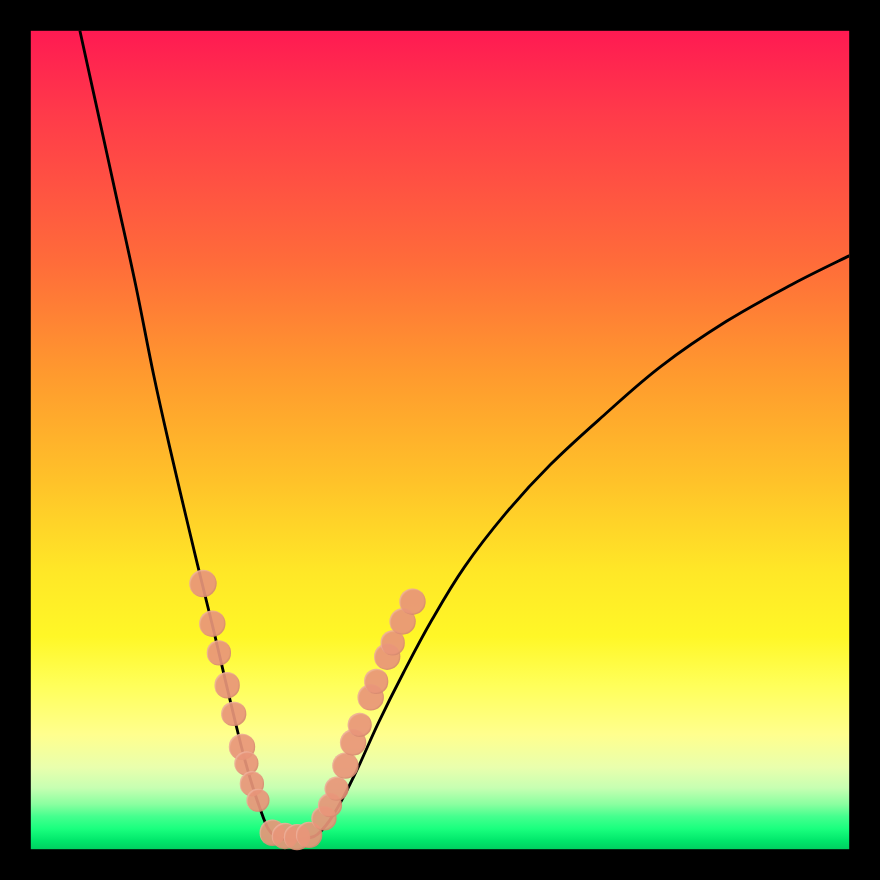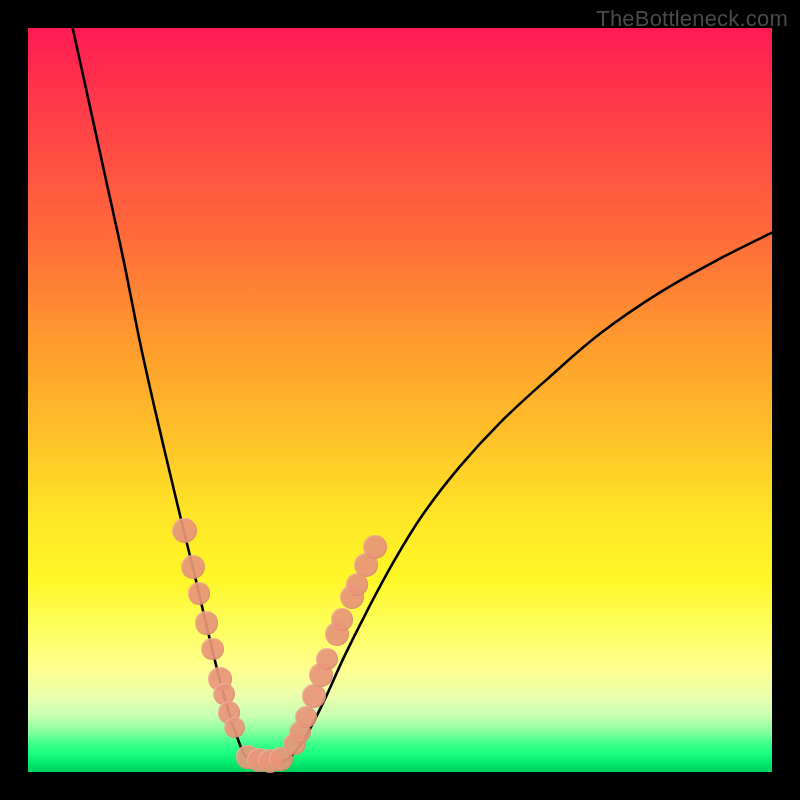--- a/index.html
+++ b/index.html
@@ -103,14 +103,13 @@
         <div class="blob" style="width: 23.808px; height: 23.808px; left: 281.232px; top: 635.376px; background: rgb(233, 150, 122);"></div>
         <div class="blob" style="width: 22.32px; height: 22.32px; left: 287.928px; top: 619.752px; background: rgb(233, 150, 122);"></div>
         <div class="blob" style="width: 23.808px; height: 23.808px; left: 296.856px; top: 594.456px; background: rgb(233, 150, 122);"></div>
         <div class="blob" style="width: 22.32px; height: 22.32px; left: 302.808px; top: 580.32px; background: rgb(233, 150, 122);"></div>
         <div class="blob" style="width: 23.808px; height: 23.808px; left: 311.736px; top: 557.256px; background: rgb(233, 150, 122);"></div>
         <div class="blob" style="width: 22.32px; height: 22.32px; left: 317.688px; top: 545.352px; background: rgb(233, 150, 122);"></div>
         <div class="blob" style="width: 23.808px; height: 23.808px; left: 325.872px; top: 525.264px; background: rgb(233, 150, 122);"></div>
         <div class="blob" style="width: 23.808px; height: 23.808px; left: 334.8px; top: 507.408px; background: rgb(233, 150, 122);"></div>
       </div>
   </div>
-  <div class="watermark">TheBottleneck.com</div>
 </div>
 
 </body></html>

